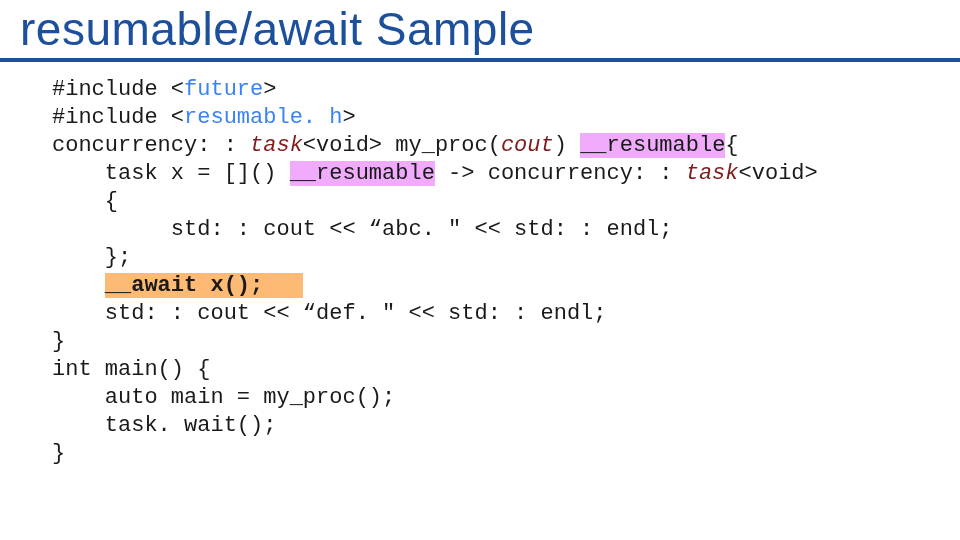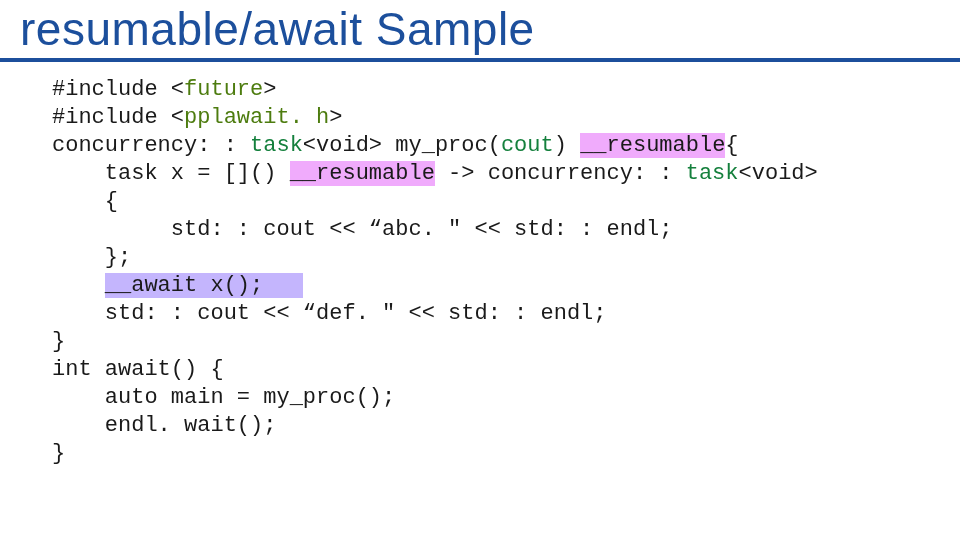--- a/index.html
+++ b/index.html
@@ -3,41 +3,41 @@
 <meta charset="utf-8">
 <style>
   * { margin: 0; padding: 0; box-sizing: border-box; }
   html, body { width: 960px; height: 540px; overflow: hidden; background: #fff; font-family: "Segoe UI Light", "Segoe UI", Arial, sans-serif; }
   .slide { width: 960px; height: 400px; background: #fff; position: relative; }
   .title-block { padding: 2px 20px 2px 20px; }
   .title { font-size: 46px; font-weight: 300; color: #1c4f9c; letter-spacing: 0.5px; }
   .rule { border: none; border-top: 4px solid #1c4f9c; margin: 0 0 14px 0; width: 100%; }
   .code { font-family: Consolas, "Courier New", monospace; font-size: 22px; line-height: 28px; color: #1a1a1a; padding-left: 52px; white-space: pre; }
   .hl-y { background: #f0abfc; }
-  .hl-g { background: #c4b5fd; }
-  .t-blue { color: #4d7c0f; }
-  .t-teal { color: #15803d; }
+  .hl-g { background: #fdba74; font-weight: bold; }
+  .t-blue { color: #3b82f6; }
+  .t-teal { color: #7f1d1d; font-style: italic; }
 </style>
 </head>
 <body>
 <div class="slide">
 
   <div class="title-block">
     <h1 class="title">resumable/await Sample</h1>
   </div>
   <hr class="rule">
 
   <div class="code"><span><span>#include &lt;</span><span class="t-blue">future</span><span>&gt;</span></span>
-<span><span>#include &lt;</span><span class="t-blue">pplawait. h</span><span>&gt;</span></span>
+<span><span>#include &lt;</span><span class="t-blue">resumable. h</span><span>&gt;</span></span>
 <span><span>concurrency: : </span><span class="t-teal">task</span><span>&lt;void&gt; my_proc(</span><span class="t-teal">cout</span><span>) </span><span class="hl-y">__resumable</span><span>{</span></span>
 <span><span>    task x = []() </span><span class="hl-y">__resumable</span><span> -&gt; concurrency: : </span><span class="t-teal">task</span><span>&lt;void&gt;</span></span>
 <span>    {</span>
 <span>         std: : cout &lt;&lt; “abc. " &lt;&lt; std: : endl;</span>
 <span>    };</span>
 <span><span>    </span><span class="hl-g">__await x();   </span></span>
 <span>    std: : cout &lt;&lt; “def. " &lt;&lt; std: : endl;</span>
 <span>}</span>
-<span>int await() {</span>
+<span>int main() {</span>
 <span>    auto main = my_proc();</span>
-<span>    endl. wait();</span>
+<span>    task. wait();</span>
 <span>}</span></div>
 
 </div>
 
 </body></html>

